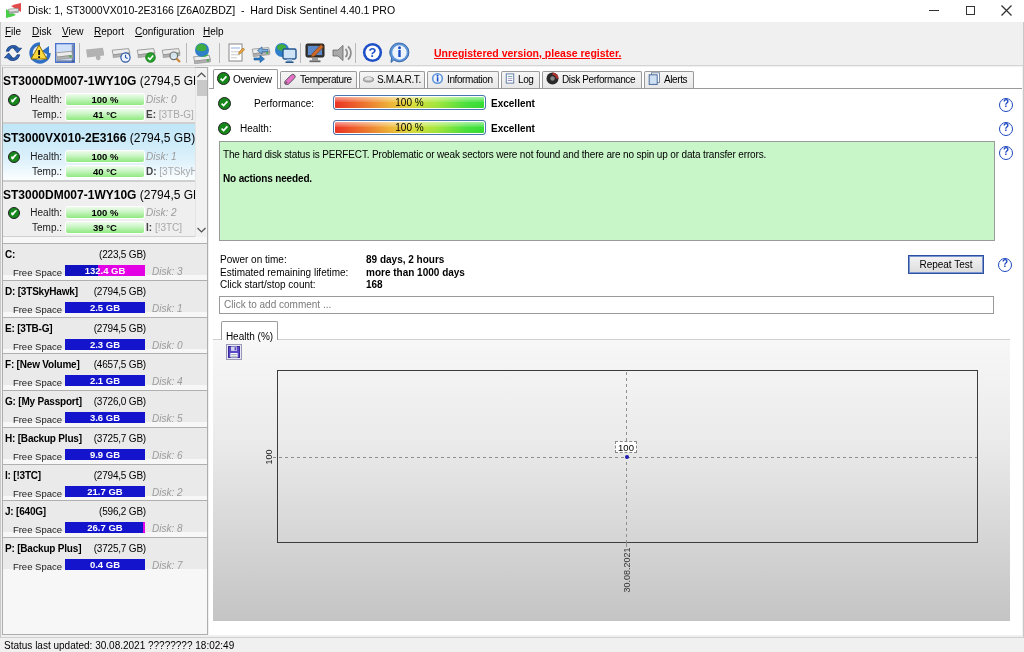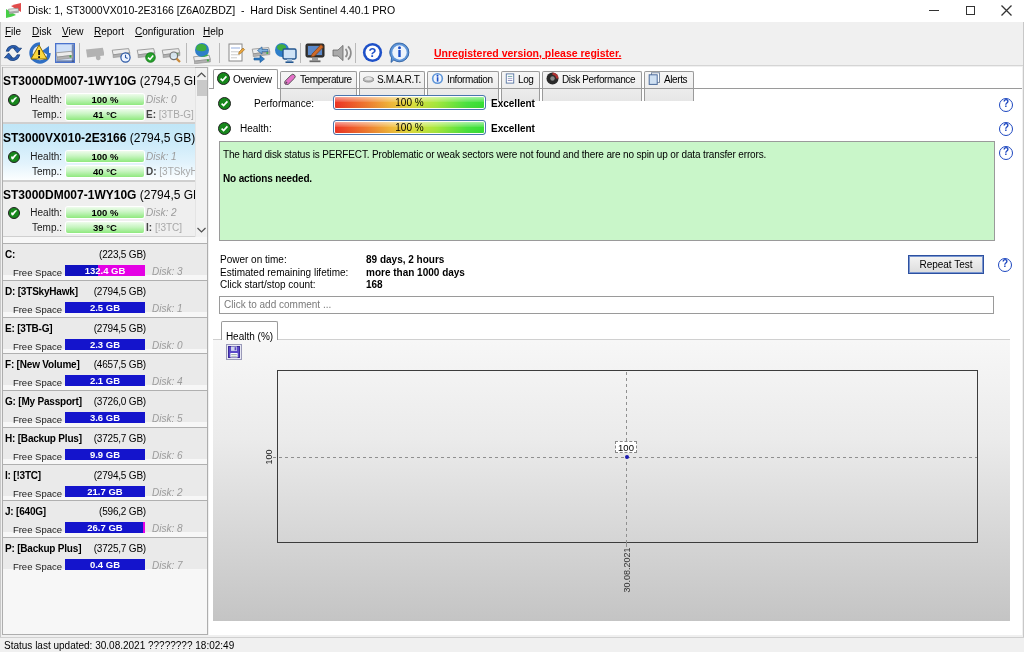--- a/index.html
+++ b/index.html
@@ -20,21 +20,21 @@
 .hlabel{font-size:10px;color:#1a1a1a;text-align:right;width:45px;left:14px}
 .gbar{left:63px;width:78px;height:11px;background:linear-gradient(180deg,#eefcec 0%,#c8f5c2 45%,#8fe97e 100%);border-radius:2px;text-align:center;font-size:9.5px;font-weight:bold;line-height:11px;box-shadow:0 0 0 1px #fff}
 .dright{left:143px;width:49px;font-size:10px;white-space:nowrap;overflow:hidden}
 .gray-i{color:#9b9b9b;font-style:italic}
 .ventry{left:0;width:204px;height:32px;background:#eaeaea;border-top:1px solid #b0b0b0}
 .vh{left:2px;top:5px;font-size:10px;position:absolute;letter-spacing:-0.2px;white-space:nowrap}
 .vbar{left:62px;width:80px;height:11px;background:#1414cc;color:#fff;font-weight:bold;font-size:9.5px;text-align:center;line-height:11px}
 .vfree{left:0;width:59px;text-align:right;top:0;font-size:9.5px;color:#1a1a1a}
 
 .rwhite{left:209px;top:67px;width:813px;height:568px;background:#fff}
-.tab{top:71px;height:30px;background:linear-gradient(180deg,#f6f6f6,#e6e6e6);border:1px solid #9a9a9a;border-bottom:none;border-radius:2px 2px 0 0;font-size:10px;letter-spacing:-0.4px;padding:0 3px;line-height:16px;white-space:nowrap;overflow:hidden}
+.tab{top:71px;height:18px;background:linear-gradient(180deg,#f6f6f6,#e6e6e6);border:1px solid #9a9a9a;border-bottom:none;border-radius:2px 2px 0 0;font-size:10px;letter-spacing:-0.4px;padding:0 3px;line-height:16px;white-space:nowrap;overflow:hidden}
 .tab.sel{top:69px;height:20px;background:#fff;z-index:3;line-height:20px}
 .tabline{left:209px;top:88px;width:813px;height:1px;background:#9a9a9a;z-index:1}
 .tab .ti{display:inline-block;vertical-align:-2px;margin-right:3px}
 .qm{width:14px;height:14px;border-radius:50%;border:1.8px solid #1d47c0;background:#fff;color:#1d47c0;font-weight:bold;font-size:10px;text-align:center;line-height:10.5px}
 .pbar{left:333px;width:153px;height:15px;border:1px solid #4a76ae;border-radius:3px;box-shadow:inset 0 0 0 1px #fdfdfd;background:linear-gradient(180deg,rgba(255,255,255,.62) 0%,rgba(255,255,255,.15) 42%,rgba(255,255,255,0) 50%,rgba(0,0,0,.04) 100%),linear-gradient(90deg,#ee3123 0%,#ef7c31 22%,#f0b83a 38%,#dcdf3e 52%,#a5e83e 68%,#4ae23e 88%,#35df35 100%);text-align:center;font-size:10px;line-height:14px}
 .gnote{left:219px;top:141px;width:776px;height:100px;background:#c9f6c9;border:1px solid #9a9a9a;padding:7px 3px;font-size:10px;line-height:12px;letter-spacing:-0.15px}
 .statlabel{left:220px;font-size:10px}
 .statval{left:366px;font-size:10px;font-weight:bold}
 .chartpanel{left:213px;top:339px;width:797px;height:282px;background:linear-gradient(180deg,#f7f7f7 0%,#ebebeb 35%,#c4c4c4 100%);border-top:1px solid #d0d0d0}
 .dash-h{height:1px;background:repeating-linear-gradient(90deg,#8f8f8f 0 3px,transparent 3px 6px)}

